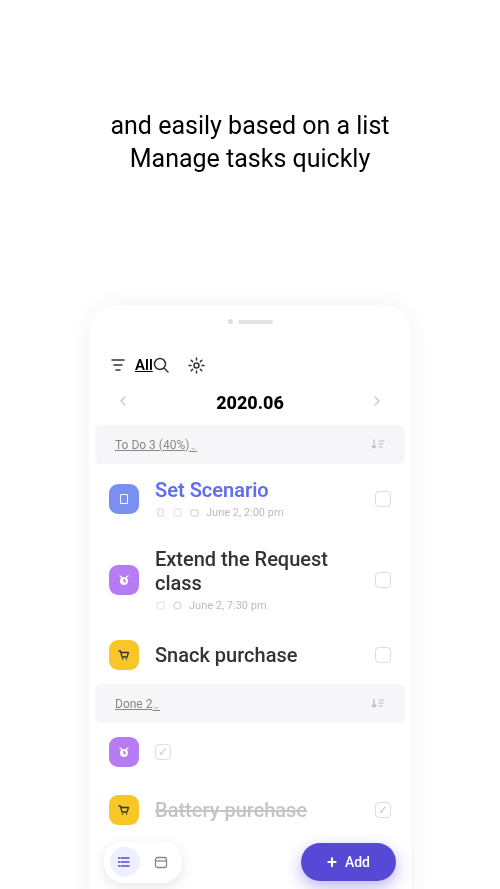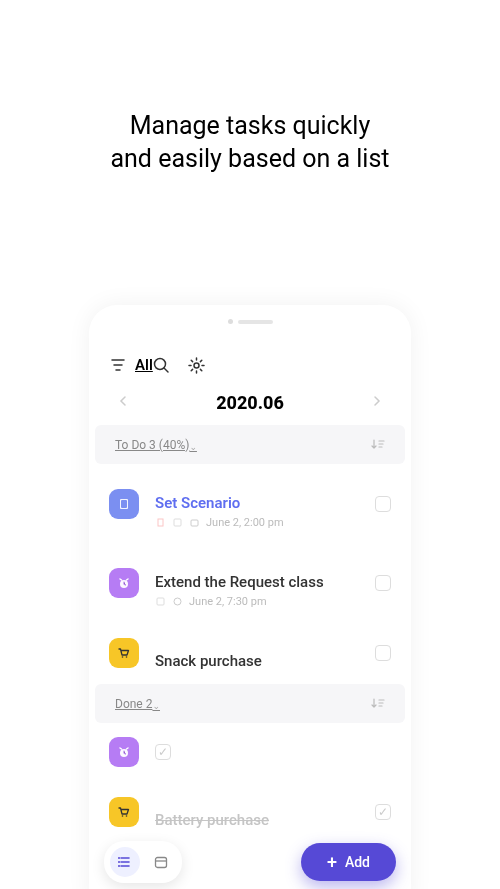--- a/index.html
+++ b/index.html
@@ -128,24 +128,23 @@
       display: flex;
       align-items: center;
       justify-content: center;
       flex-shrink: 0;
     }
     .icon-blue { background: #7b8ff1; }
     .icon-purple { background: #b67cf4; }
     .icon-yellow { background: #f7c627; }
     .task-body { flex: 1; min-width: 0; }
     .task-title {
-      font-size: 15px;
+      font-size: 20px;
       color: #333;
       font-weight: 500;
-      margin-top: 16px;
     }
     .task-title.highlight { color: #5f6ef0; font-weight: 600; }
     .task-title.done { color: #c5c5c5; text-decoration: line-through; }
     .task-meta {
       display: flex;
       align-items: center;
       gap: 6px;
       margin-top: 4px;
     }
     .meta-icon {
@@ -217,22 +216,22 @@
       font-weight: 500;
       box-shadow: 0 6px 16px rgba(86,73,214,0.4);
     }
     .add-plus { font-size: 18px; line-height: 1; }
   </style>
 </head>
 <body>
 
 <div class="hero">
   <div class="hero-subtitle">
+    <div>and easily based on a list</div>
     <div>Manage tasks quickly</div>
-    <div>and easily based on a list</div>
   </div>
 </div>
 
 <div class="phone">
   <div class="notch-area">
     <div class="notch-dot"></div>
     <div class="notch-bar"></div>
   </div>
 
   <div class="topbar">

